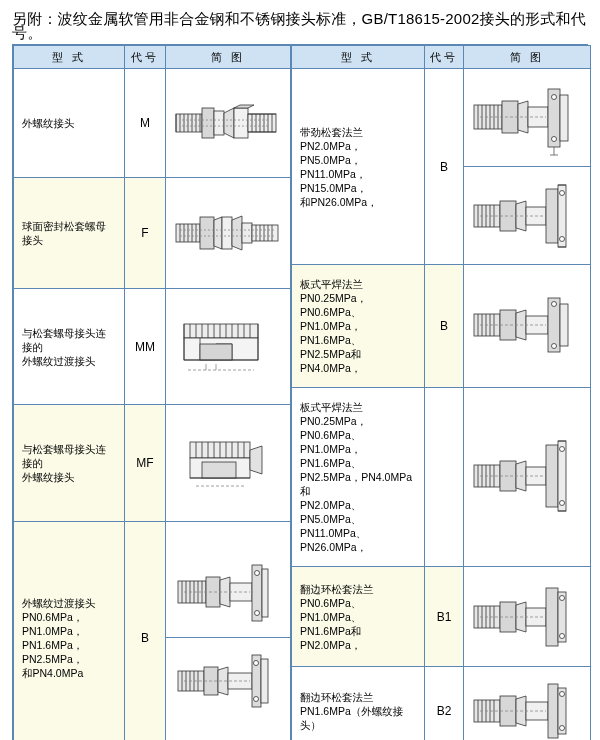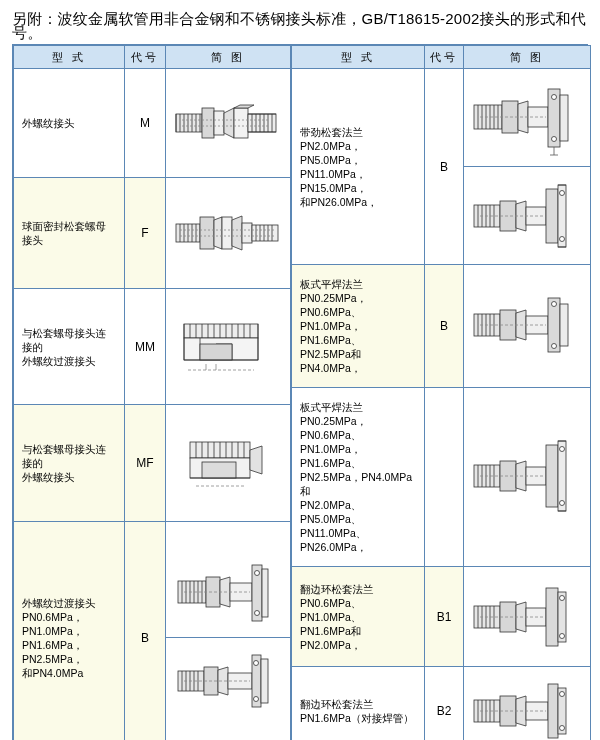--- a/index.html
+++ b/index.html
@@ -377,21 +377,21 @@
                 <circle cx="94" cy="62" r="2.5" fill="#fff"></circle>
                 <path d="M12 43 L76 43" stroke="#888" stroke-dasharray="3,2"></path>
               </g>
             </svg>
           </td>
         </tr>
 
         <tr style="height:88px">
           <td class="type wh">
             <span class="type-line">翻边环松套法兰</span>
-            <span class="type-line">PN1.6MPa（对接焊管）</span>
+            <span class="type-line">PN1.6MPa（外螺纹接头）</span>
           </td>
           <td class="code wh">B2</td>
           <td class="fig wh">
             <svg width="118" height="78" viewBox="0 0 118 78">
               <g stroke="#333" fill="none" stroke-width="0.8">
                 <rect x="6" y="28" width="26" height="22" fill="#e6e6e6"></rect>
                 <path d="M10 28 L10 50 M14 28 L14 50 M18 28 L18 50 M22 28 L22 50 M26 28 L26 50"></path>
                 <rect x="32" y="24" width="16" height="30" fill="#d7d7d7"></rect>
                 <path d="M48 27 L58 24 L58 54 L48 51 Z" fill="#e2e2e2"></path>
                 <rect x="58" y="30" width="22" height="18" fill="#f0f0f0"></rect>

